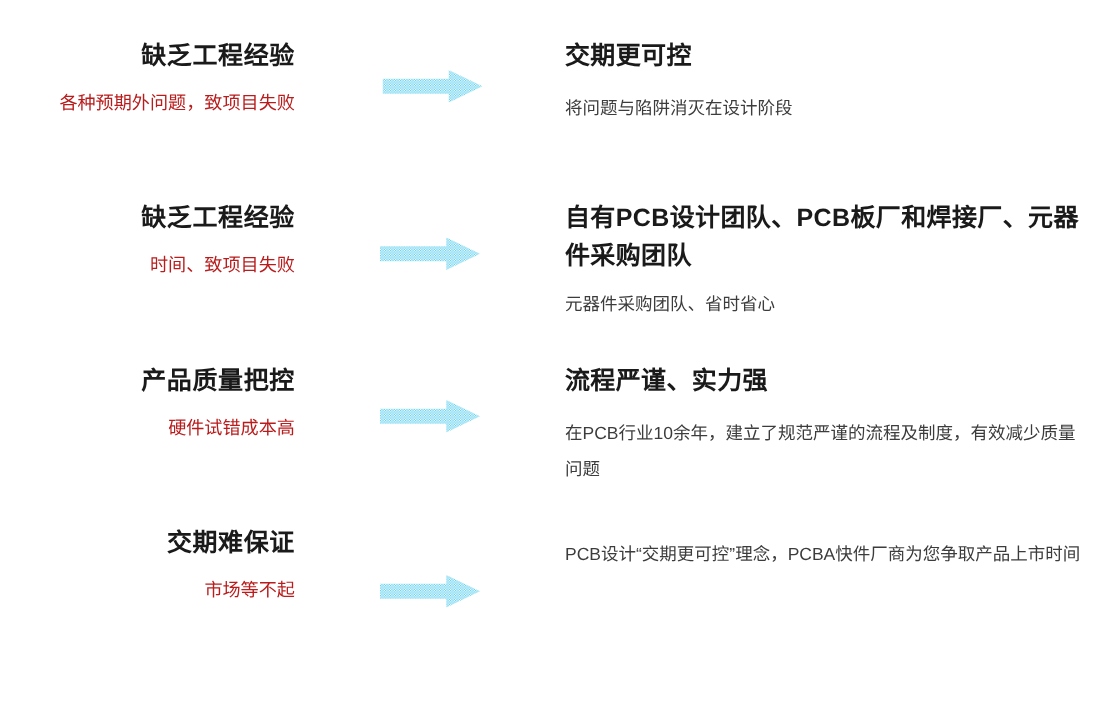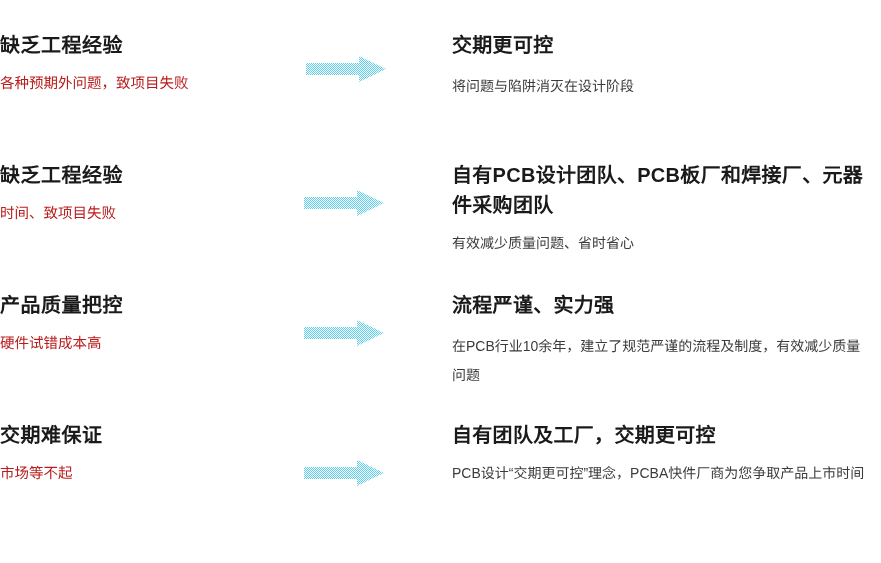--- a/index.html
+++ b/index.html
@@ -35,20 +35,21 @@
 
   .row-1 { top: 30px; }
   .row-2 { top: 160px; }
   .row-3 { top: 290px; }
   .row-4 { top: 420px; }
 
   
   .col-problem {
     width: 236px;
     flex: 0 0 236px;
+    text-align: right;
     padding-top: 0;
   }
   .problem-title {
     font-size: 20px;
     font-weight: bold;
     letter-spacing: 0.5px;
     line-height: 30px;
     color: #1a1a1a;
     margin: 0;
     white-space: nowrap;
@@ -147,21 +148,21 @@
             <rect width="2" height="2" fill="#ffffff"></rect>
             <rect x="0" y="0" width="1" height="1" fill="#5BD0F0"></rect>
             <rect x="1" y="1" width="1" height="1" fill="#5BD0F0"></rect>
           </pattern>
         </defs>
         <path d="M0 7 L53 7 L53 0 L80 13 L53 26 L53 19 L0 19 Z" fill="url(#dither2)"></path>
       </svg>
     </div>
     <div class="col-solution">
       <div class="solution-title wrap">自有PCB设计团队、PCB板厂和焊接厂、元器件采购团队</div>
-      <div class="solution-sub tight">有效减少质量问题、省时省心</div>
+      <div class="solution-sub tight">元器件采购团队、省时省心</div>
     </div>
   </div>
 
   <div class="row row-3">
     <div class="col-problem">
       <div class="problem-title">产品质量把控</div>
       <div class="problem-sub">硬件试错成本高</div>
     </div>
     <div class="col-arrow">
       <svg class="arrow arrow-r3" width="80" height="26" viewBox="0 0 80 26">
@@ -192,18 +193,17 @@
           <pattern id="dither4" width="2" height="2" patternUnits="userSpaceOnUse">
             <rect width="2" height="2" fill="#ffffff"></rect>
             <rect x="0" y="0" width="1" height="1" fill="#5BD0F0"></rect>
             <rect x="1" y="1" width="1" height="1" fill="#5BD0F0"></rect>
           </pattern>
         </defs>
         <path d="M0 7 L53 7 L53 0 L80 13 L53 26 L53 19 L0 19 Z" fill="url(#dither4)"></path>
       </svg>
     </div>
     <div class="col-solution">
-      <div class="solution-title">自有团队及工厂，交期更可控</div>
       <div class="solution-sub tight">PCB设计“交期更可控”理念，PCBA快件厂商为您争取产品上市时间</div>
     </div>
   </div>
 
 </div>
 
 </body></html>

